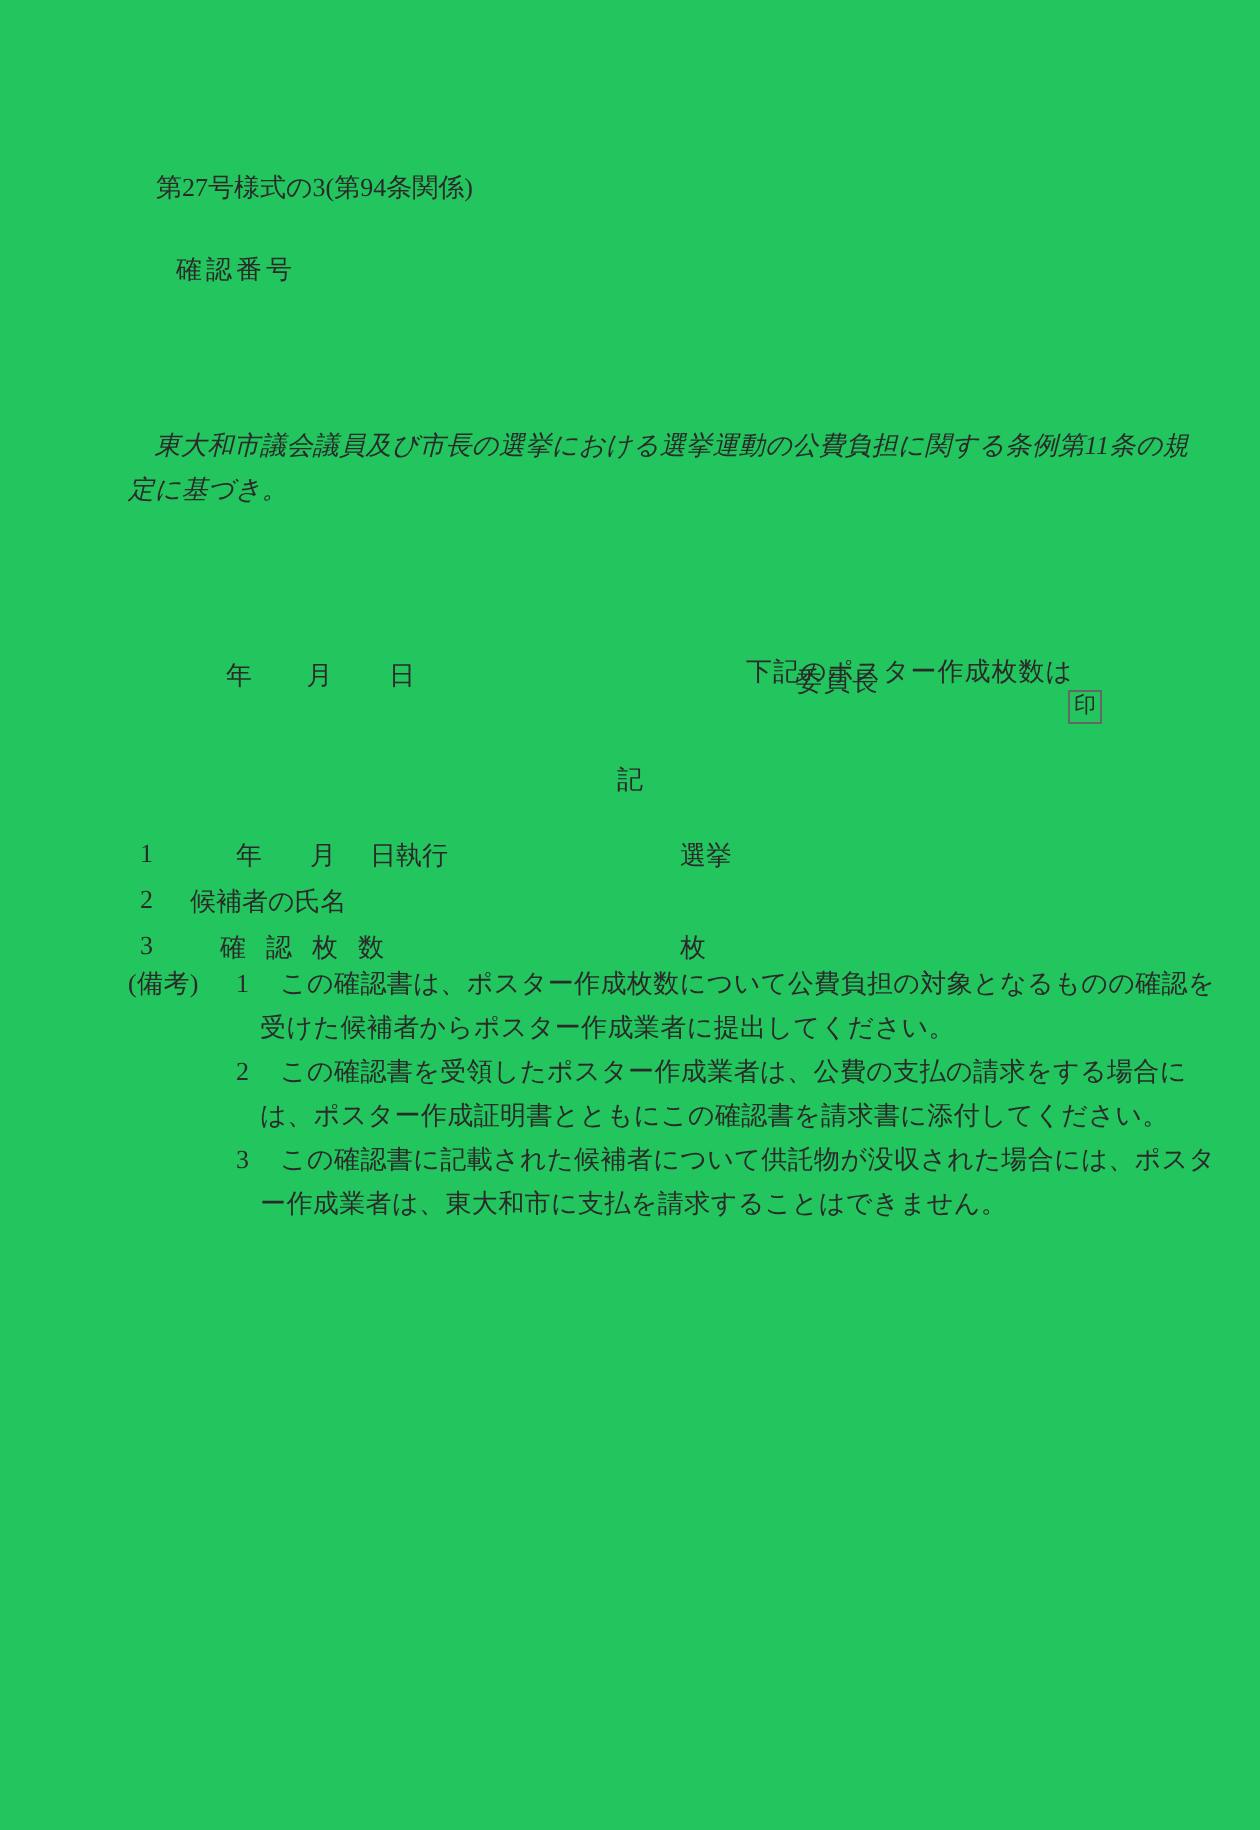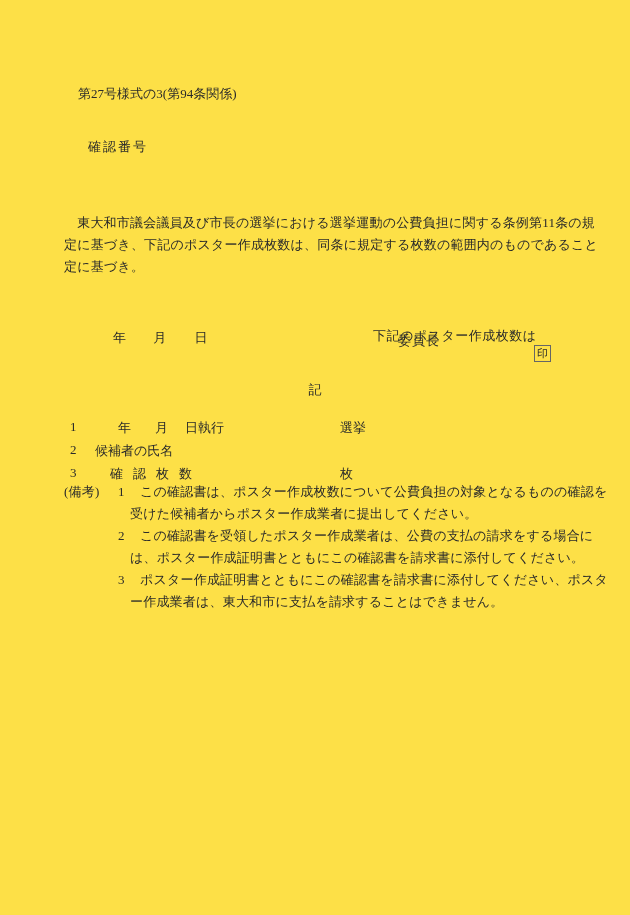--- a/index.html
+++ b/index.html
@@ -1,33 +1,33 @@
 <!DOCTYPE html>
 <html><head>
 <meta charset="utf-8">
 <style>
   html,body{margin:0;padding:0;background:#fcfcfc;}
   .page{
     position:relative;
     width:630px;height:915px;
-    background:#fde047;
+    background:#22c55e;
     font-family:"Liberation Serif","DejaVu Serif",serif;
     font-size:13px;
     color:#2a2a2a;
     overflow:hidden;
   }
   .form-number{position:absolute;top:85px;left:78px;white-space:nowrap;}
-  .conf-number{position:absolute;top:138px;left:88px;letter-spacing:2px;white-space:nowrap;}
+  .conf-number{position:absolute;top:126px;left:88px;letter-spacing:2px;white-space:nowrap;}
   .doc-title{
     position:absolute;top:172px;left:0;width:630px;
     text-align:center;font-size:14px;letter-spacing:7px;
     padding-left:7px;box-sizing:border-box;white-space:nowrap;
   }
   .body-par{position:absolute;top:212px;left:64px;width:520px;line-height:22px;}
-  .bline{white-space:nowrap;letter-spacing:0.2px;}
+  .bline{white-space:nowrap;letter-spacing:0.2px;font-style:italic;}
   .date-top{position:absolute;top:289px;left:113px;white-space:nowrap;margin-top:40px;}
   .d-month{margin-left:24px;}
   .d-day{margin-left:25px;}
   .committee{position:absolute;top:327px;left:373px;white-space:nowrap;letter-spacing:0.5px;}
   .chairman{position:absolute;top:332px;left:398px;white-space:nowrap;letter-spacing:1px;}
   .seal{
     position:absolute;top:345px;left:534px;
     border:1px solid #666;padding:1px 2px;
     font-size:11px;line-height:1.2;
   }
@@ -56,21 +56,20 @@
 
 <div class="page">
 
   <div class="form-number">第27号様式の3(第94条関係)</div>
 
   <div class="conf-number">確認番号</div>
 
 
   <div class="body-par">
     <div class="bline">　東大和市議会議員及び市長の選挙における選挙運動の公費負担に関する条例第11条の規</div>
-    <div class="bline">定に基づき、下記のポスター作成枚数は、同条に規定する枚数の範囲内のものであること</div>
     <div class="bline">定に基づき。</div>
   </div>
 
   <div class="date-top">
     <span class="d-year">年</span>
     <span class="d-month">月</span>
     <span class="d-day">日</span>
   </div>
 
   <div class="committee">下記のポスター作成枚数は</div>
@@ -109,20 +108,20 @@
     </div>
     <div class="rline numd">
       <span class="rnum">2</span>
       <span>この確認書を受領したポスター作成業者は、公費の支払の請求をする場合に</span>
     </div>
     <div class="rline cont">
       <span>は、ポスター作成証明書とともにこの確認書を請求書に添付してください。</span>
     </div>
     <div class="rline numd">
       <span class="rnum">3</span>
-      <span>ポスター作成証明書とともにこの確認書を請求書に添付してください、ポスタ</span>
+      <span>この確認書に記載された候補者について供託物が没収された場合には、ポスタ</span>
     </div>
     <div class="rline cont">
       <span>ー作成業者は、東大和市に支払を請求することはできません。</span>
     </div>
   </div>
 
 </div>
 
 </body></html>

